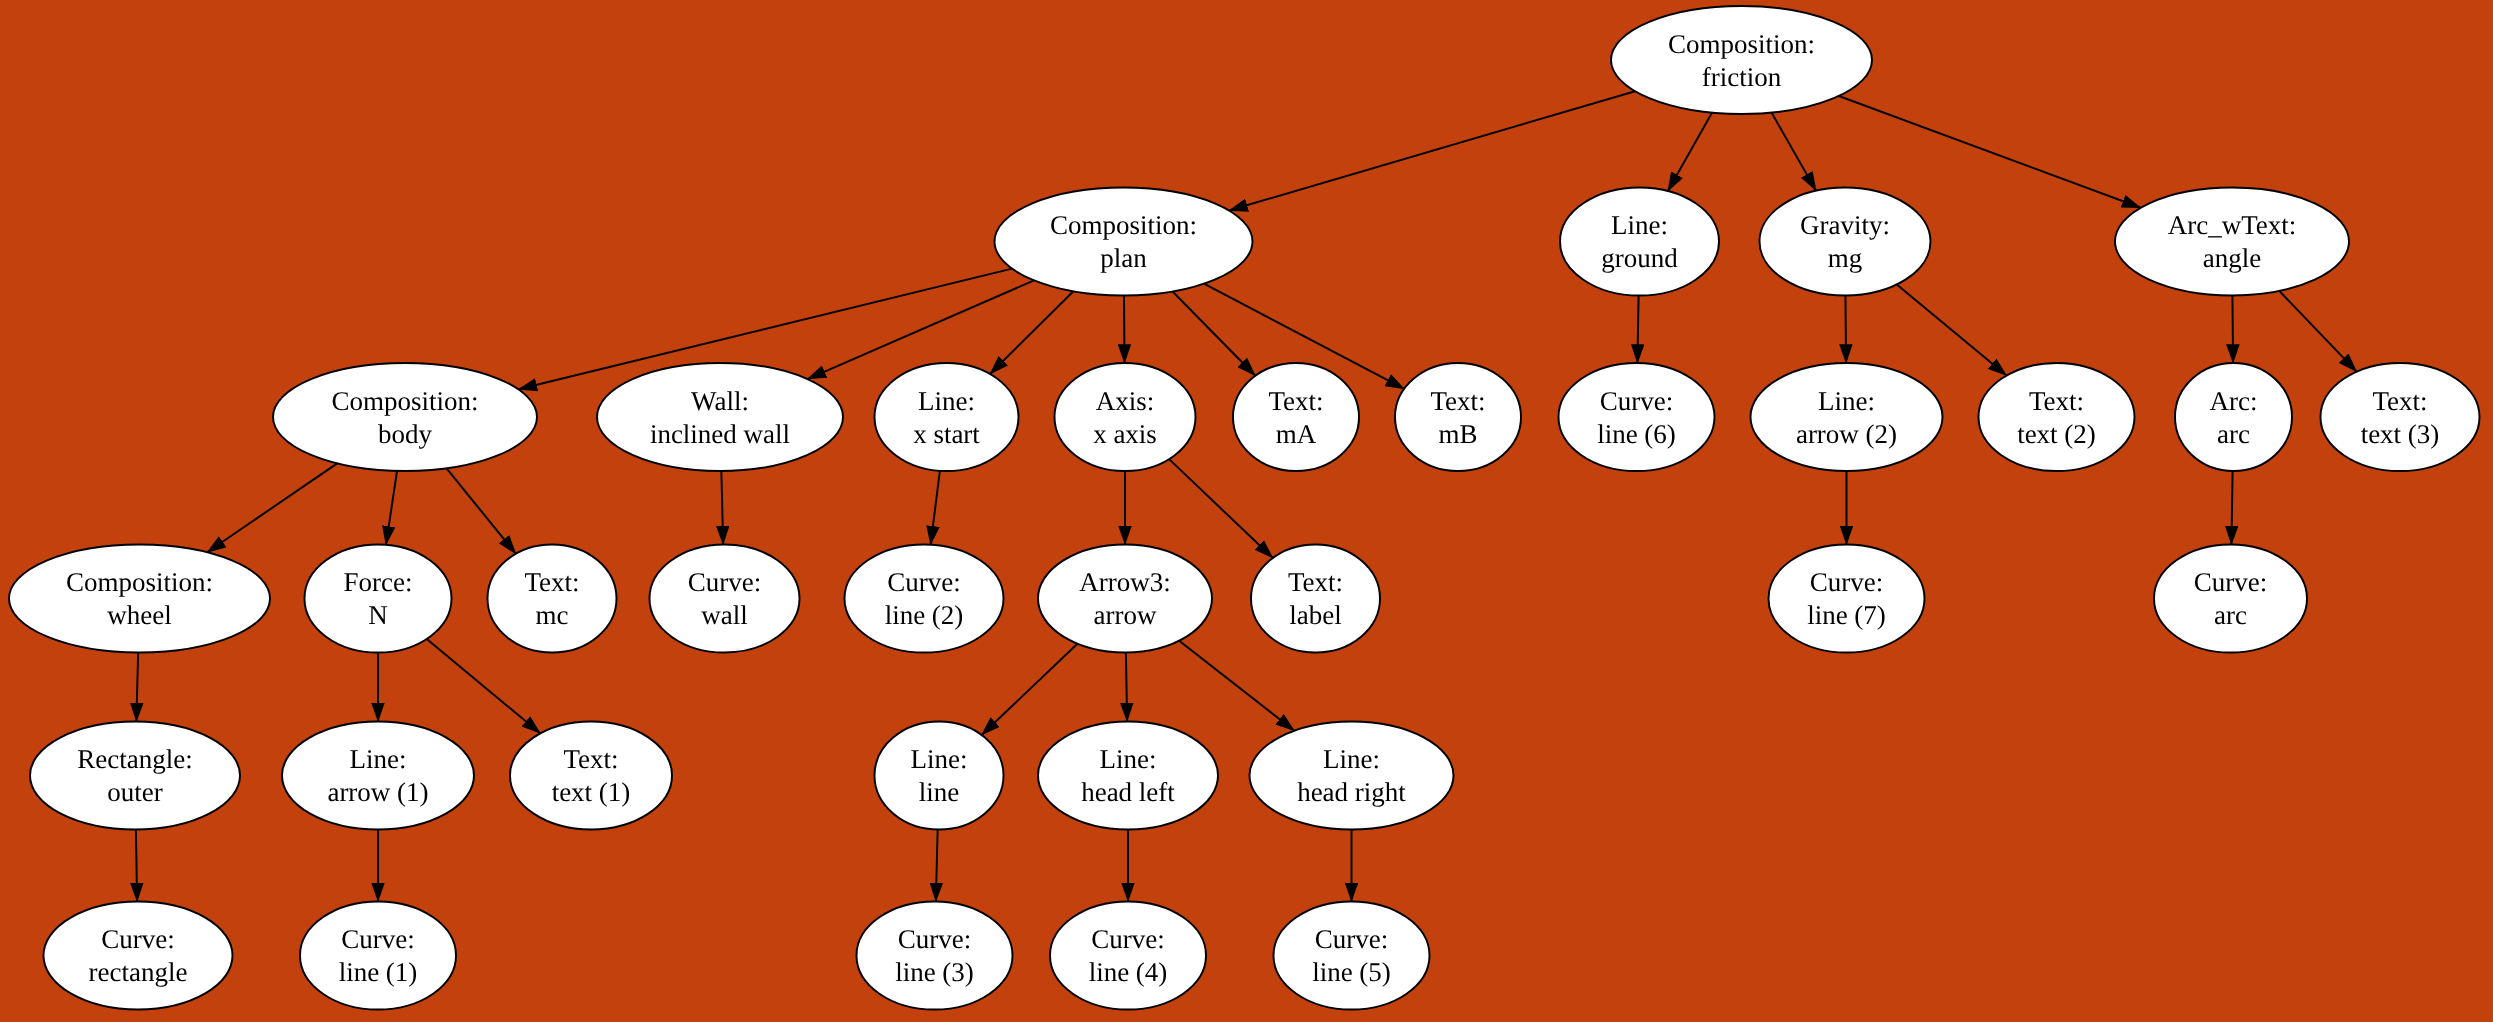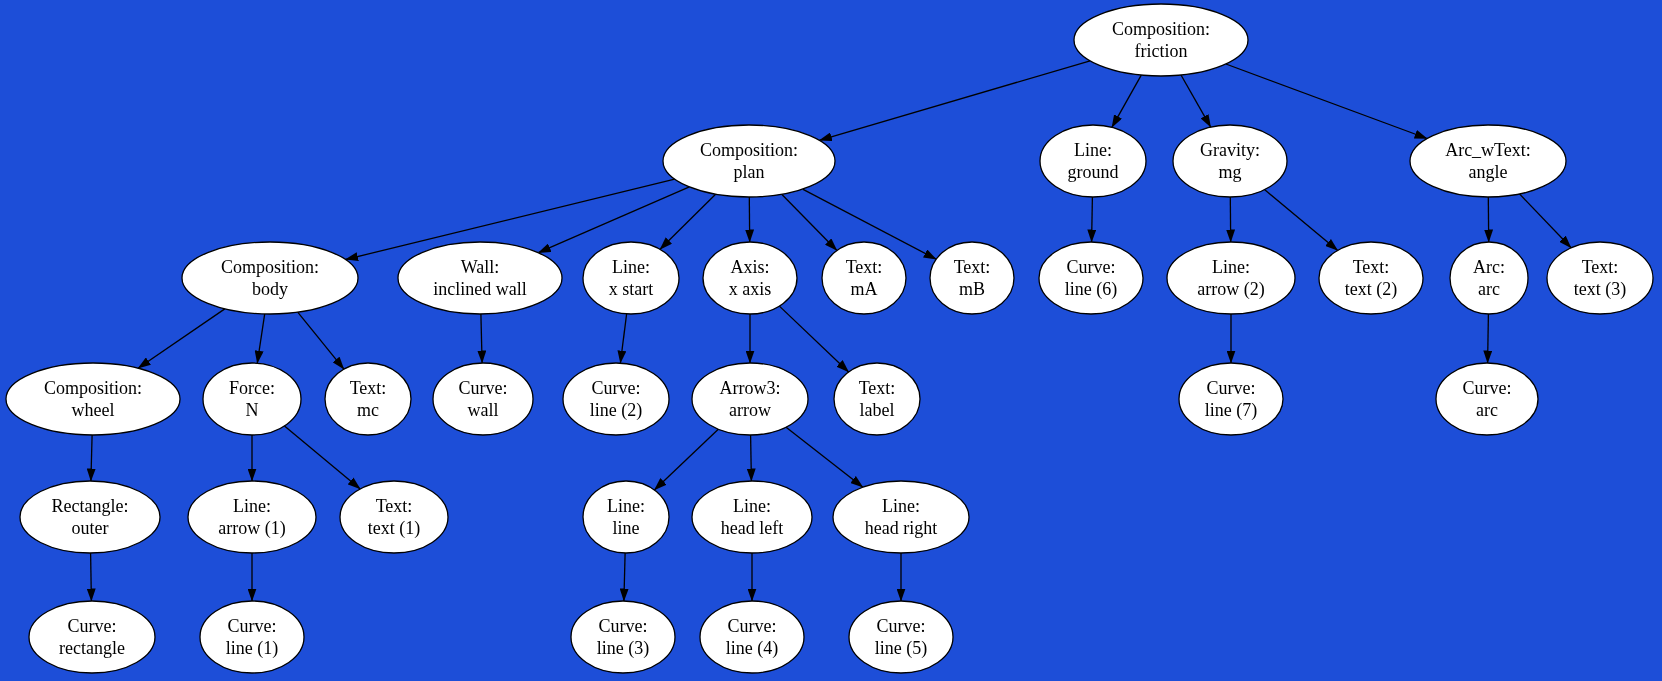--- a/index.html
+++ b/index.html
@@ -4,21 +4,21 @@
 <style>
   html, body {
     margin: 0;
     padding: 0;
     background: #ffffff;
   }
   .canvas {
     position: relative;
     width: 1662px;
     height: 681px;
-    background: #1d4ed8;
+    background: #c2410c;
     overflow: hidden;
   }
   svg {
     display: block;
   }
   .edge {
     stroke: #000000;
     stroke-width: 1.3;
     fill: none;
   }

